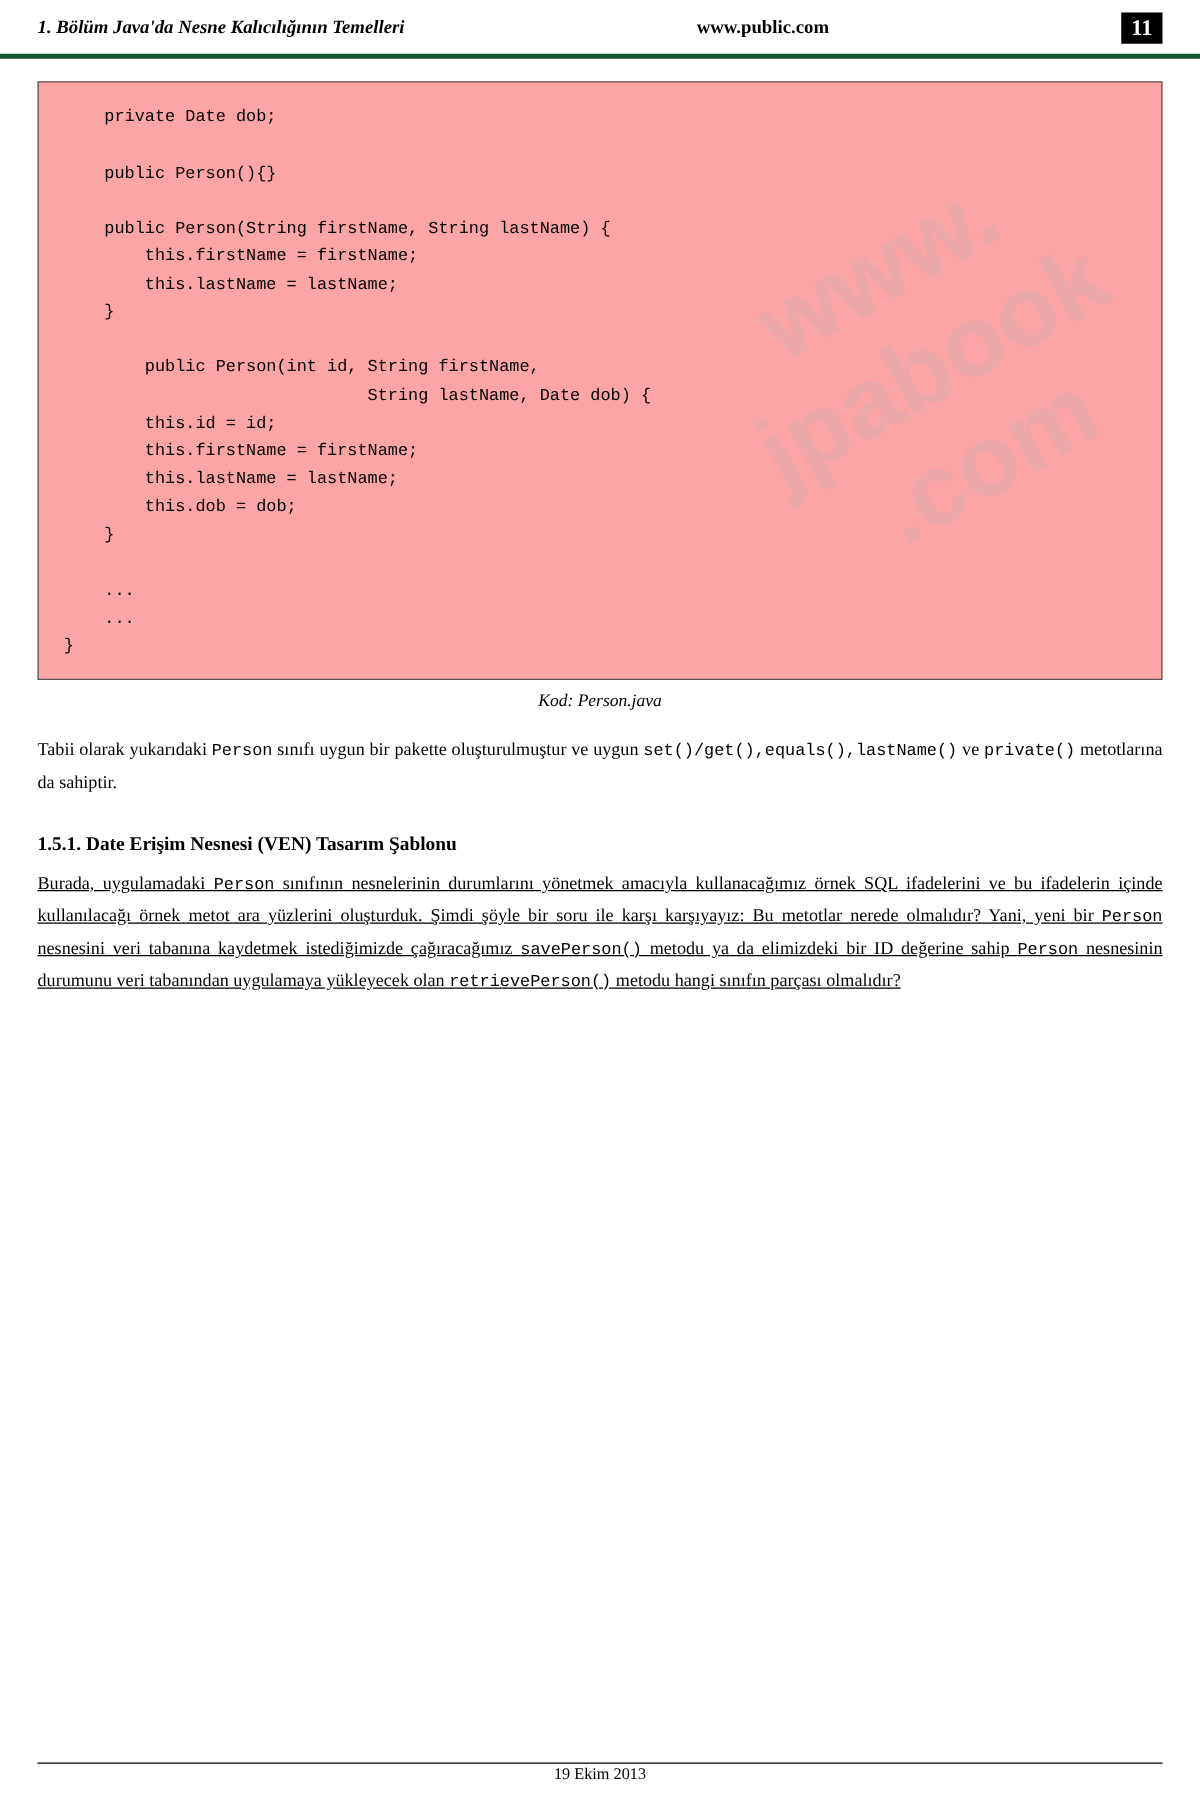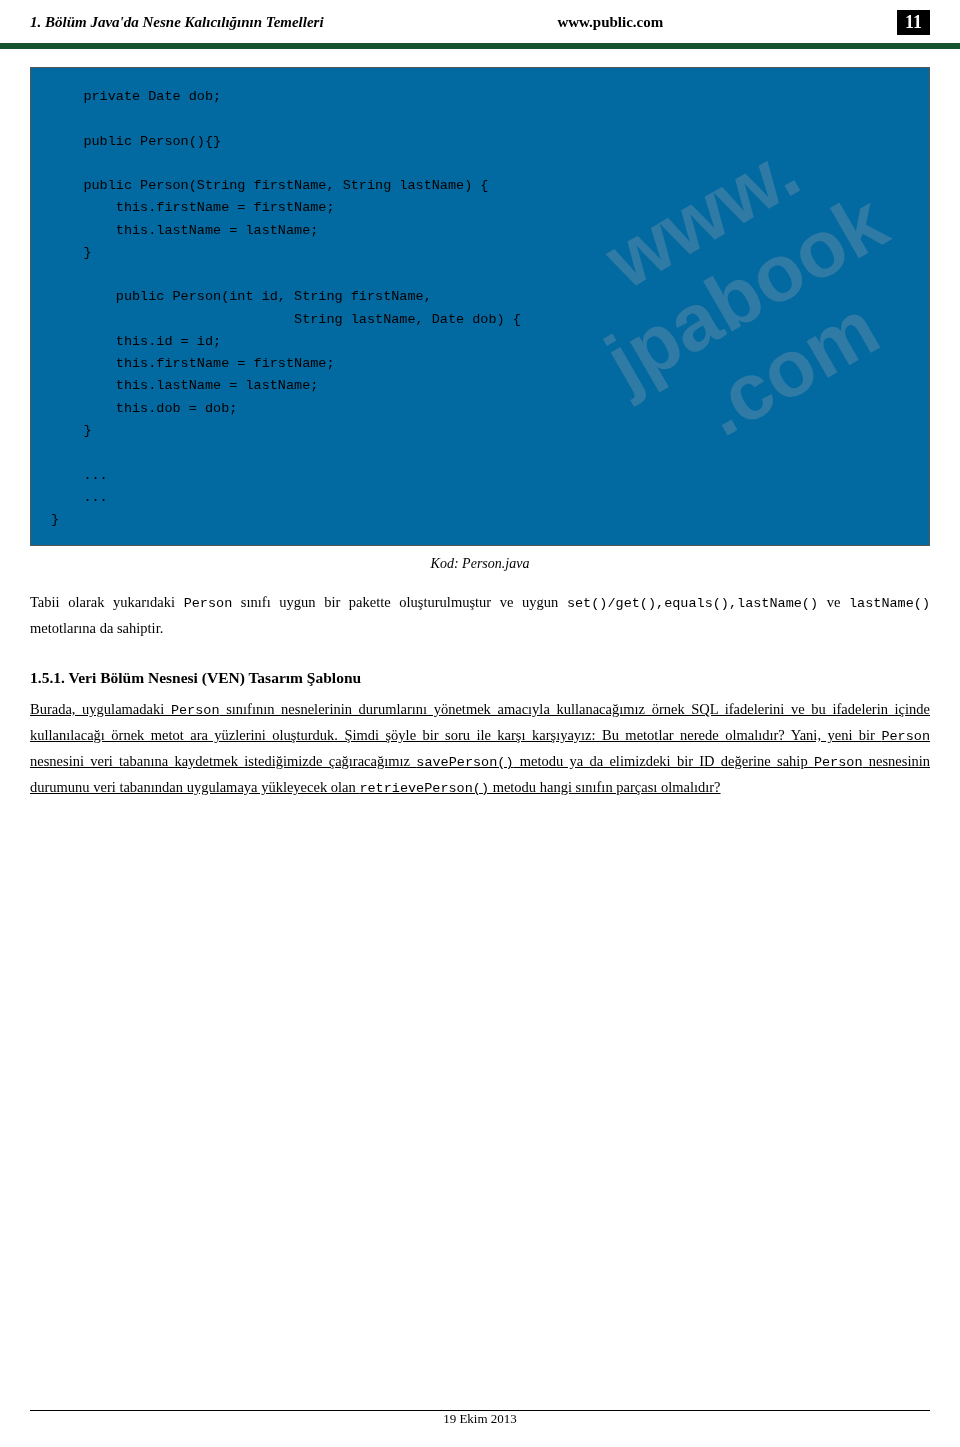--- a/index.html
+++ b/index.html
@@ -12,21 +12,21 @@
       color: #000;
       position: relative;
     }
 
     
     .header {
       display: flex;
       justify-content: space-between;
       align-items: center;
       padding: 10px 30px 8px 30px;
-      border-bottom: 6px solid #14532d;
+      border-bottom: 4px solid #14532d;
     }
     .header-title {
       font-size: 15px;
       font-weight: bold;
       font-style: italic;
     }
     .header-url {
       font-size: 15px;
       font-weight: bold;
     }
@@ -37,21 +37,21 @@
       color: #fff;
       padding: 2px 8px;
       min-width: 28px;
       text-align: center;
     }
 
     
     .code-block {
       margin: 18px 30px 10px 30px;
       border: 1.5px solid #555;
-      background: #0369a1;
+      background: #fca5a5;
       padding: 18px 20px 14px 20px;
       position: relative;
     }
     .code-block pre {
       font-family: "Courier New", Courier, monospace;
       font-size: 13.5px;
       line-height: 1.65;
       color: #000;
       white-space: pre;
     }
@@ -154,24 +154,24 @@
     }
 
     ...
     ...
 }</pre>
 </div>
 
 <div class="code-caption">Kod: Person.java</div>
 
 <div class="body-text">
-  <span>Tabii olarak yukarıdaki <span class="inline-code">Person</span> sınıfı uygun bir pakette oluşturulmuştur ve uygun </span><span class="inline-code">set()/get(),equals(),lastName()</span><span> ve <span class="inline-code">lastName()</span> metotlarına da sahiptir.</span>
+  <span>Tabii olarak yukarıdaki <span class="inline-code">Person</span> sınıfı uygun bir pakette oluşturulmuştur ve uygun </span><span class="inline-code">set()/get(),equals(),lastName()</span><span> ve <span class="inline-code">private()</span> metotlarına da sahiptir.</span>
 </div>
 
-<div class="section-heading">1.5.1. Veri Bölüm Nesnesi (VEN) Tasarım Şablonu</div>
+<div class="section-heading">1.5.1. Date Erişim Nesnesi (VEN) Tasarım Şablonu</div>
 
 <div class="section-body">
   <span>Burada, uygulamadaki <span class="inline-code">Person</span> sınıfının nesnelerinin durumlarını yönetmek amacıyla kullanacağımız örnek SQL ifadelerini ve bu ifadelerin içinde kullanılacağı örnek metot ara yüzlerini oluşturduk. Şimdi şöyle bir soru ile karşı karşıyayız: Bu metotlar nerede olmalıdır? Yani, yeni bir <span class="inline-code">Person</span> nesnesini veri tabanına kaydetmek istediğimizde çağıracağımız <span class="inline-code">savePerson()</span> metodu ya da elimizdeki bir ID değerine sahip <span class="inline-code">Person</span> nesnesinin durumunu veri tabanından uygulamaya yükleyecek olan <span class="inline-code">retrievePerson()</span> metodu hangi sınıfın parçası olmalıdır?</span>
 </div>
 
 <div class="footer">
   <span>19 Ekim 2013</span>
 </div>
 
 </body></html>

